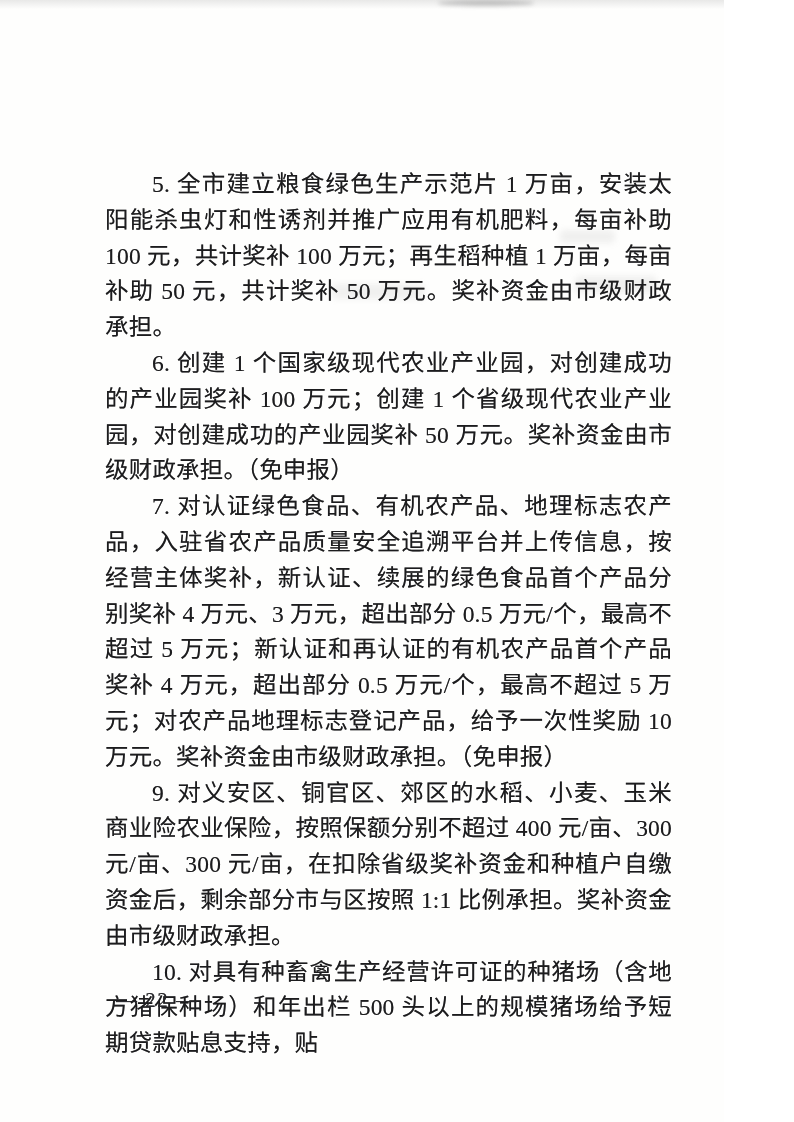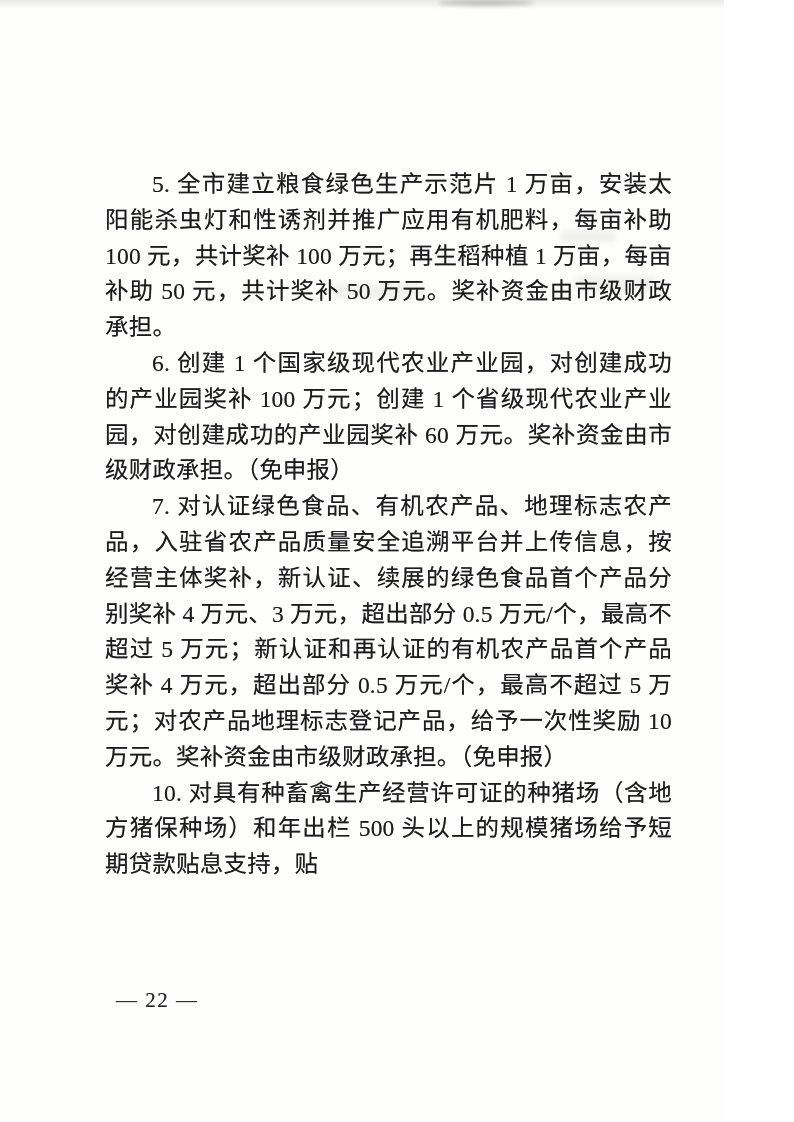--- a/index.html
+++ b/index.html
@@ -104,20 +104,21 @@
   <div class="artifact-top-smudge"></div>
   <div class="artifact-right-line"></div>
   <div class="artifact-tick-1"></div>
   <div class="artifact-tick-2"></div>
   <div class="ghost ghost-1"></div>
   <div class="ghost ghost-2"></div>
   <div class="ghost ghost-3"></div>
 
   <div class="content">
     <p>5. 全市建立粮食绿色生产示范片 1 万亩，安装太阳能杀虫灯和性诱剂并推广应用有机肥料，每亩补助 100 元，共计奖补 100 万元；再生稻种植 1 万亩，每亩补助 50 元，共计奖补 50 万元。奖补资金由市级财政承担。</p>
-    <p>6. 创建 1 个国家级现代农业产业园，对创建成功的产业园奖补 100 万元；创建 1 个省级现代农业产业园，对创建成功的产业园奖补 60 万元。奖补资金由市级财政承担。（免申报）</p>
+    <p>6. 创建 1 个国家级现代农业产业园，对创建成功的产业园奖补 100 万元；创建 1 个省级现代农业产业园，对创建成功的产业园奖补 50 万元。奖补资金由市级财政承担。（免申报）</p>
     <p>7. 对认证绿色食品、有机农产品、地理标志农产品，入驻省农产品质量安全追溯平台并上传信息，按经营主体奖补，新认证、续展的绿色食品首个产品分别奖补 4 万元、3 万元，超出部分 0.5 万元/个，最高不超过 5 万元；新认证和再认证的有机农产品首个产品奖补 4 万元，超出部分 0.5 万元/个，最高不超过 5 万元；对农产品地理标志登记产品，给予一次性奖励 10 万元。奖补资金由市级财政承担。（免申报）</p>
+    <p>9. 对义安区、铜官区、郊区的水稻、小麦、玉米商业险农业保险，按照保额分别不超过 400 元/亩、300 元/亩、300 元/亩，在扣除省级奖补资金和种植户自缴资金后，剩余部分市与区按照 1:1 比例承担。奖补资金由市级财政承担。</p>
     <p>10. 对具有种畜禽生产经营许可证的种猪场（含地方猪保种场）和年出栏 500 头以上的规模猪场给予短期贷款贴息支持，贴</p>
   </div>
 
   <div class="page-number">— 22 —</div>
 
 </div>
 
 </body></html>

